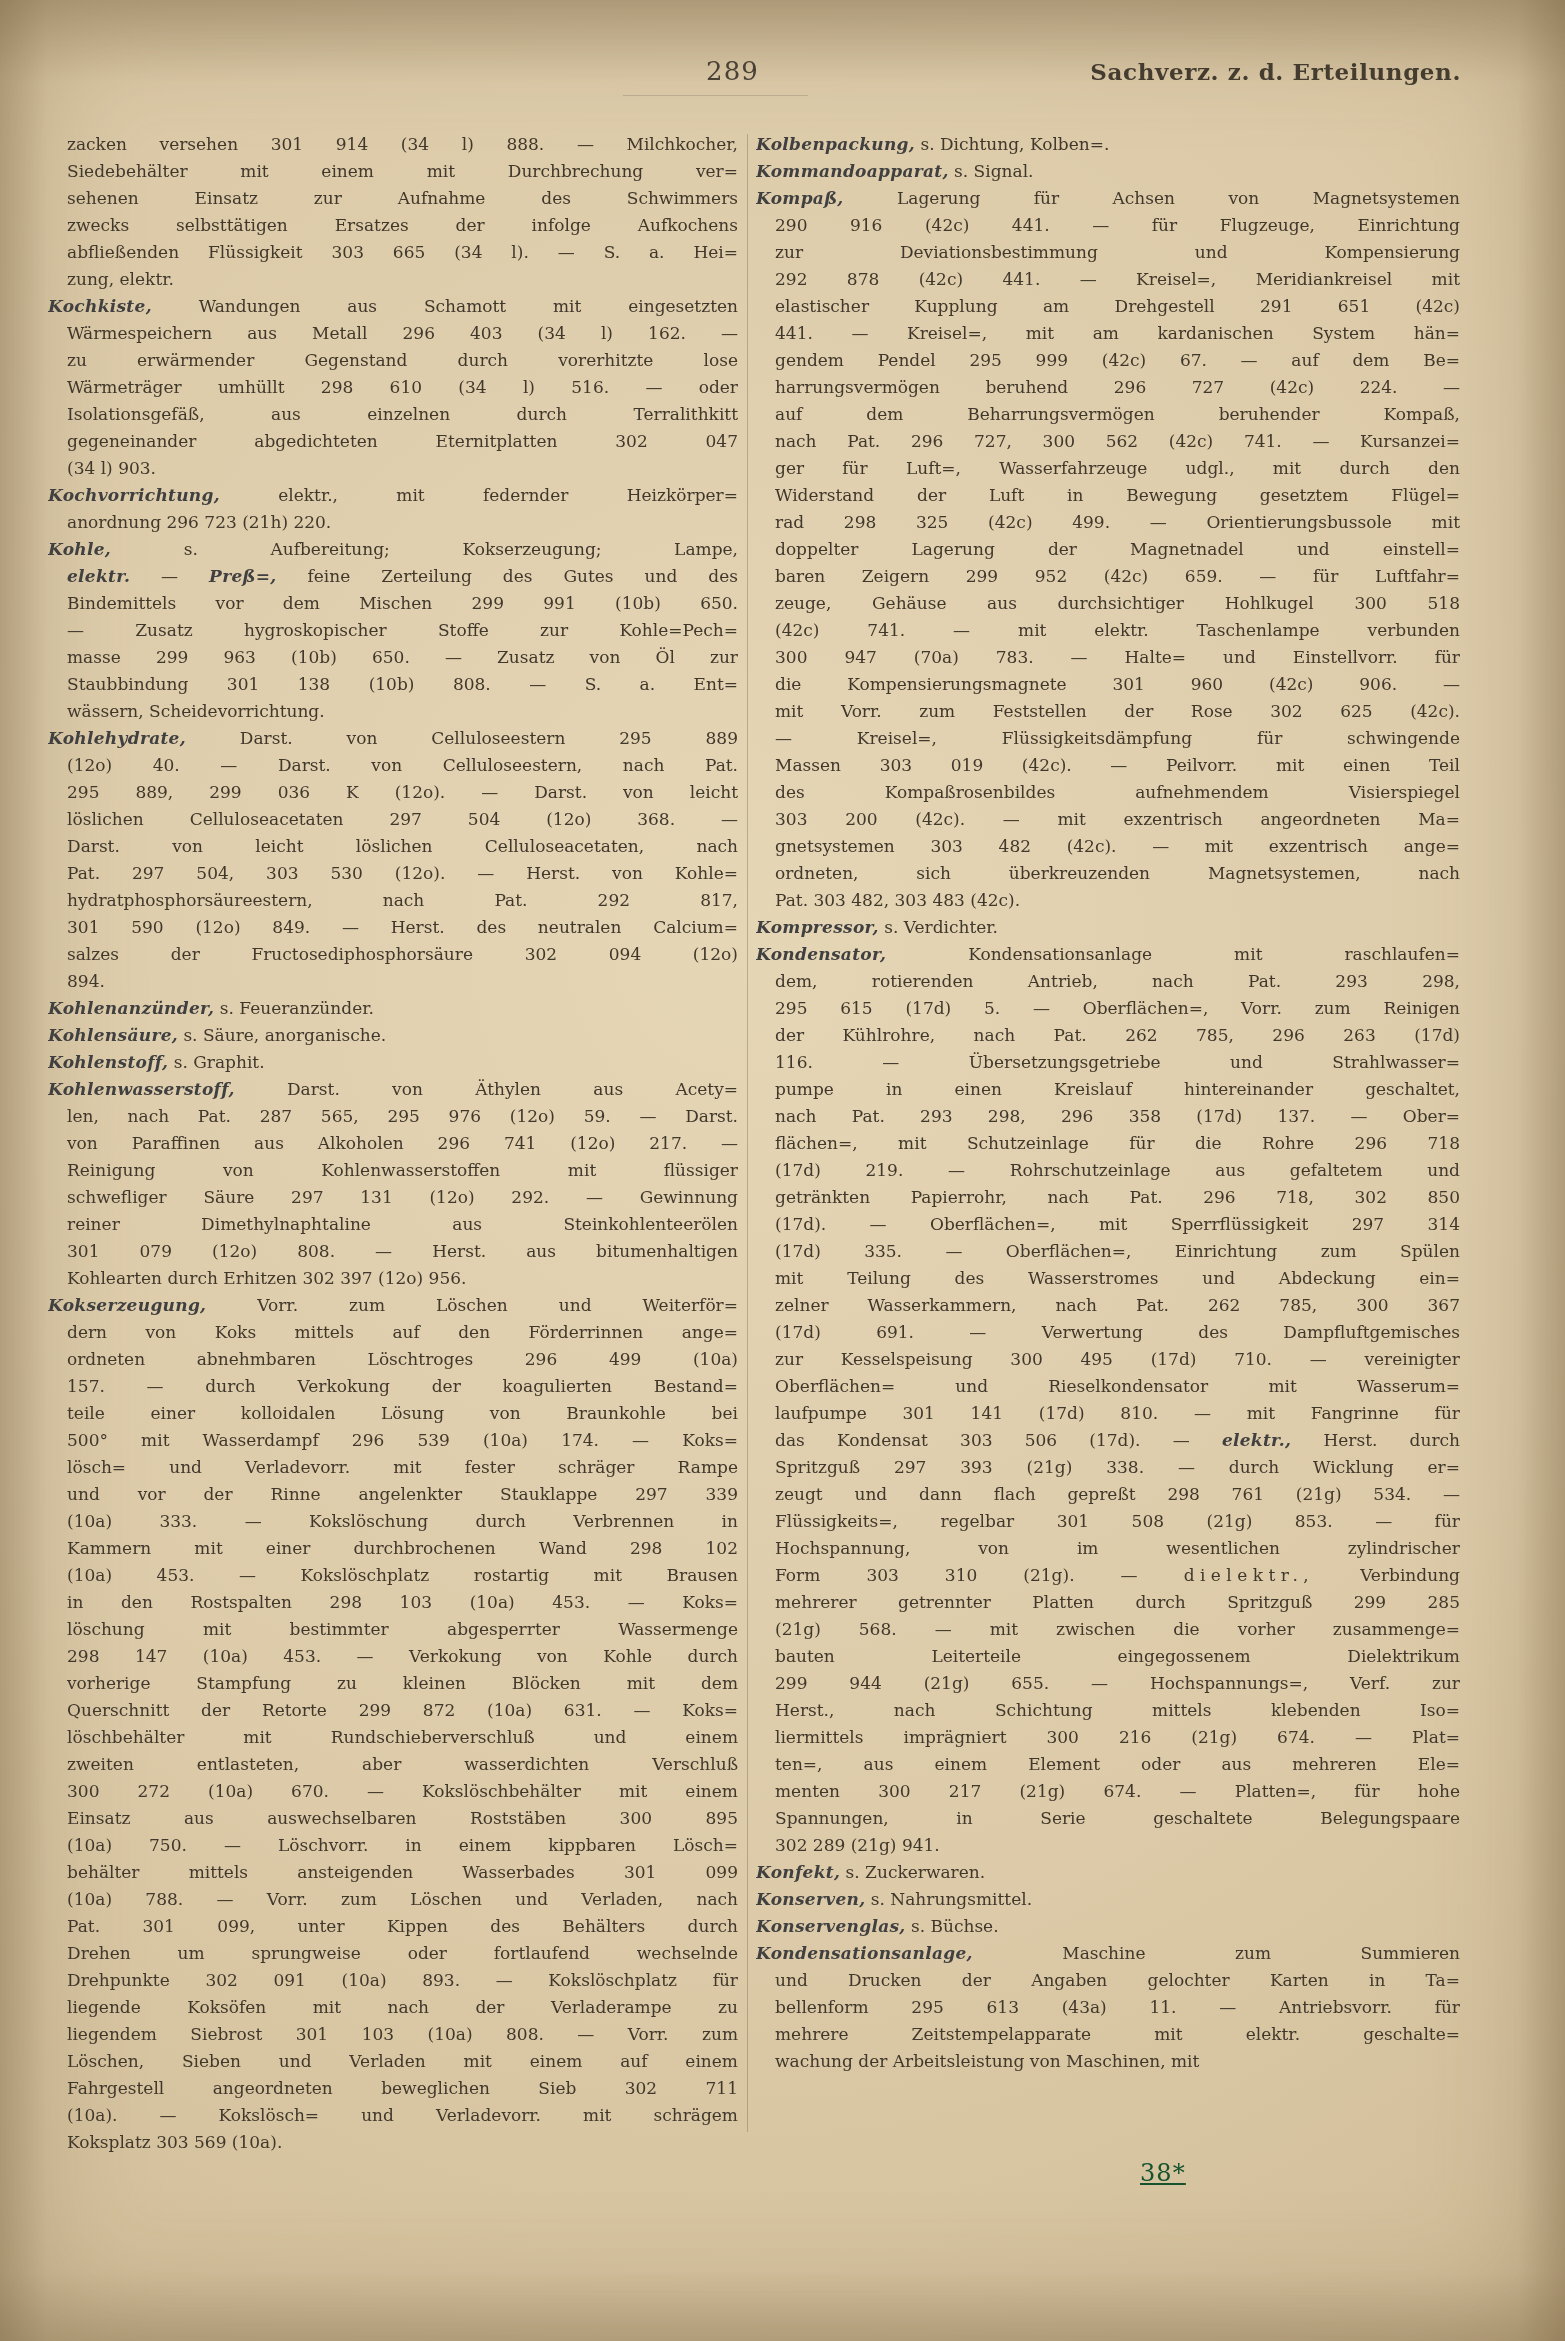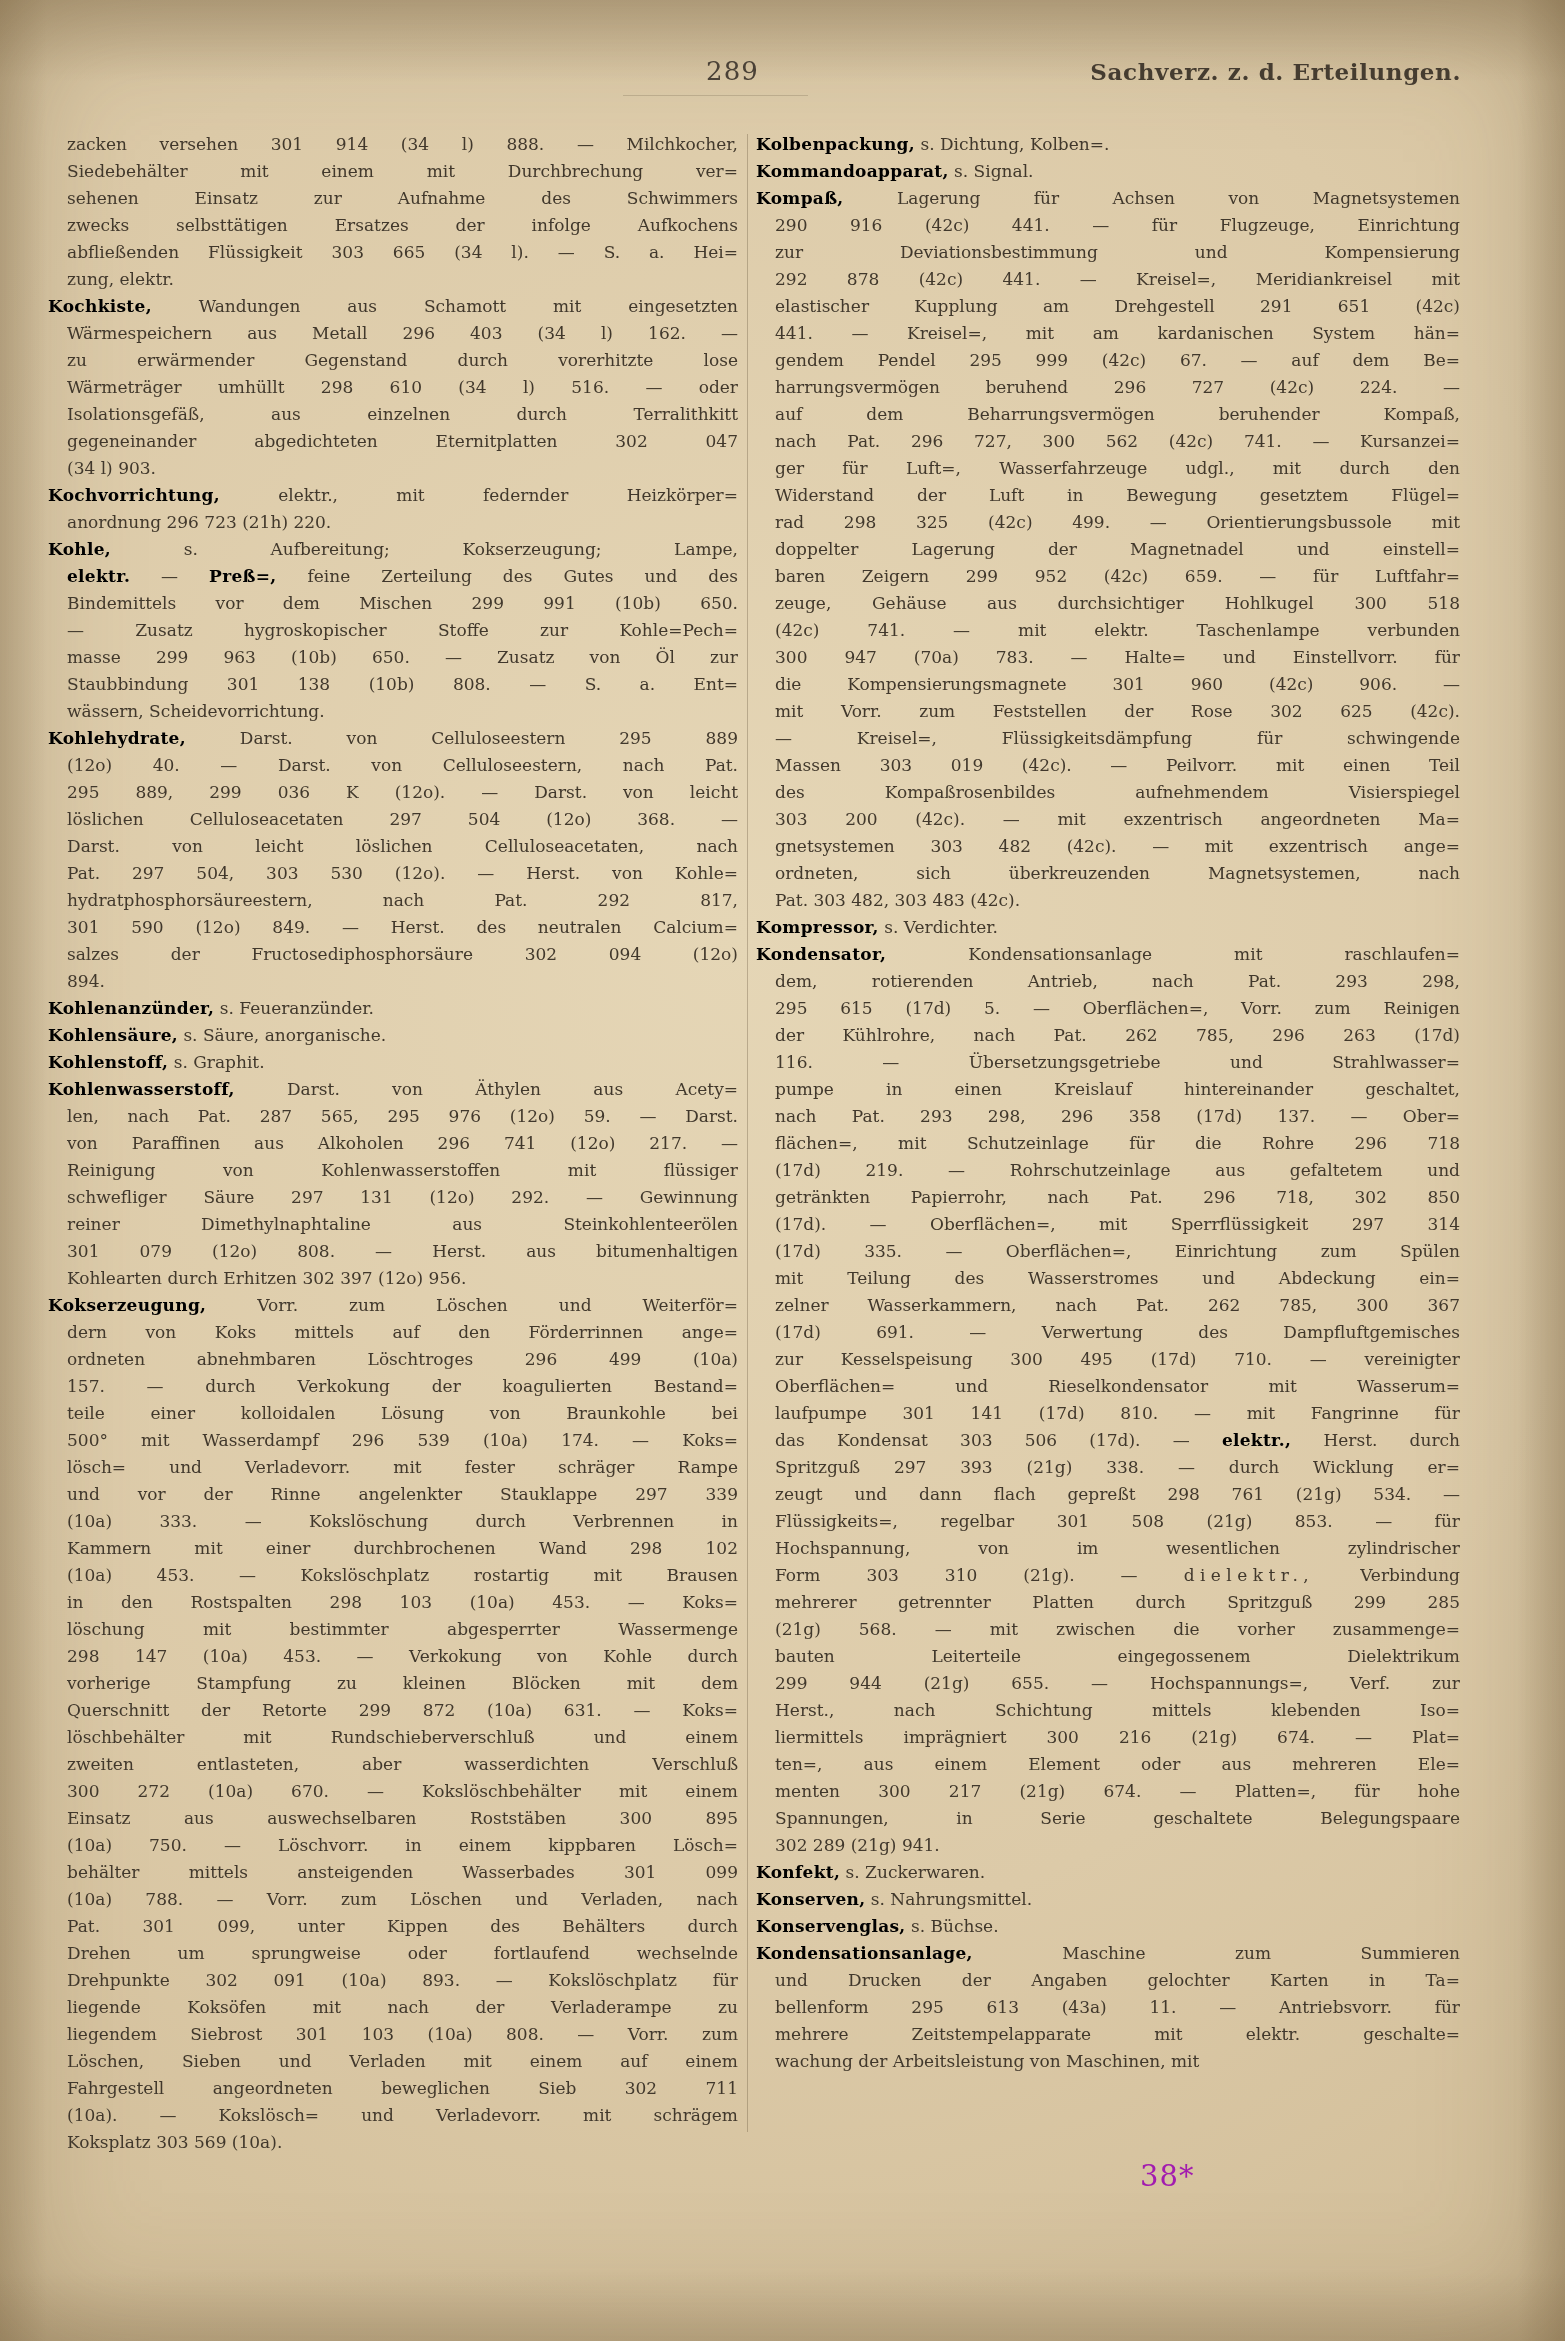--- a/index.html
+++ b/index.html
@@ -33,25 +33,25 @@
     background:rgba(86,70,48,.30);
   }
   .col{position:absolute;top:131px;font-size:17px;line-height:27px;}
   .col.left{left:48px;width:690px;}
   .col.right{left:756px;width:704px;}
   .entry{margin:0;}
   .line{height:27px;overflow:hidden;white-space:normal;}
   .line.j{text-align:justify;}
   .line.j::after{content:"";display:inline-block;width:100%;}
   .line.ind{padding-left:19px;}
-  .hw{font-weight:700;letter-spacing:0.3px;color:#000000;}
+  .hw{font-weight:700;letter-spacing:0.3px;color:#404040;font-style:italic;}
   .sperr{letter-spacing:0.32em;margin-top:16px;}
   .footer{
     position:absolute;left:1140px;top:2159px;
-    font-size:29px;color:#a21caf;letter-spacing:1.1px;
+    font-size:24px;color:#14532d;letter-spacing:1.1px;text-decoration:underline;
   }
 </style>
 </head>
 <body>
 
 <div class="hdr-num">289</div>
 <div class="hdr-title">Sachverz. z. d. Erteilungen.</div>
 <div class="hdr-rule"></div>
 
 <div class="col left" id="col-left">

